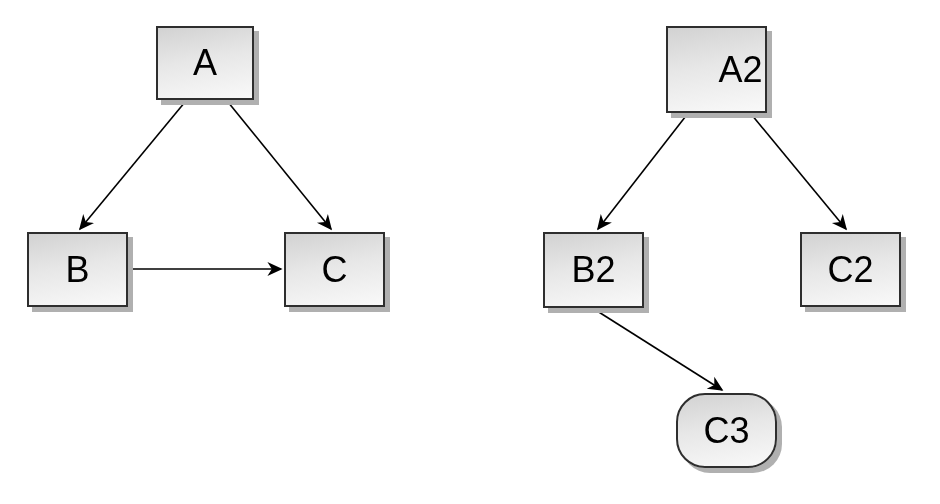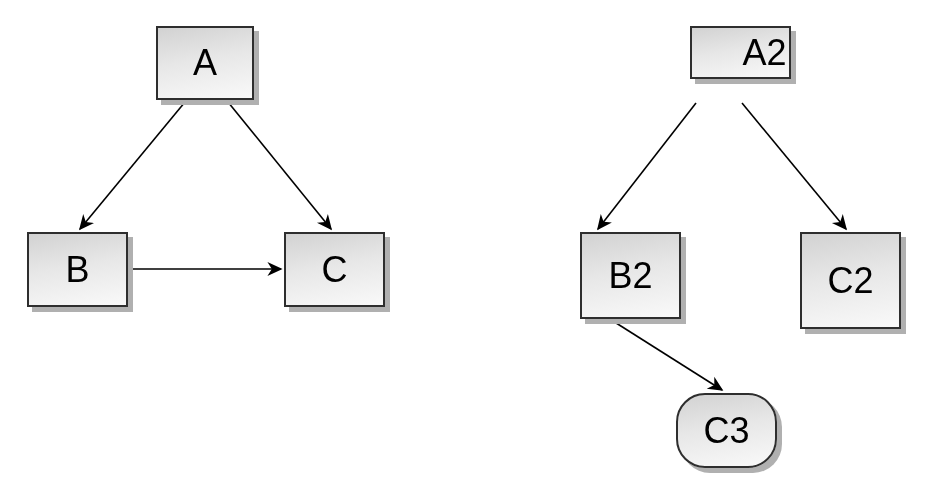--- a/index.html
+++ b/index.html
@@ -59,26 +59,26 @@
 
   <div class="node" style="left: 156px; top: 26px; width: 98px; height: 74px;">
     <span class="node-label">A</span>
   </div>
   <div class="node" style="left: 27px; top: 232px; width: 101px; height: 75px;">
     <span class="node-label">B</span>
   </div>
   <div class="node" style="left: 284px; top: 232px; width: 101px; height: 75px;">
     <span class="node-label">C</span>
   </div>
-  <div class="node" style="left: 690px; top: 26px; width: 101px; height: 53px; padding-left: 48px;">
+  <div class="node" style="left: 666px; top: 26px; width: 101px; height: 87px; padding-left: 48px;">
     <span class="node-label">A2</span>
   </div>
-  <div class="node" style="left: 543px; top: 232px; width: 101px; height: 87px; margin-left: 37px;">
+  <div class="node" style="left: 543px; top: 232px; width: 101px; height: 76px;">
     <span class="node-label">B2</span>
   </div>
-  <div class="node" style="left: 800px; top: 232px; width: 101px; height: 97px;">
+  <div class="node" style="left: 800px; top: 232px; width: 101px; height: 75px;">
     <span class="node-label">C2</span>
   </div>
   <div class="node" style="left: 676px; top: 393px; width: 101px; height: 75px; border-radius: 29px;">
     <span class="node-label">C3</span>
   </div>
 
 </div>
 
 </body></html>

